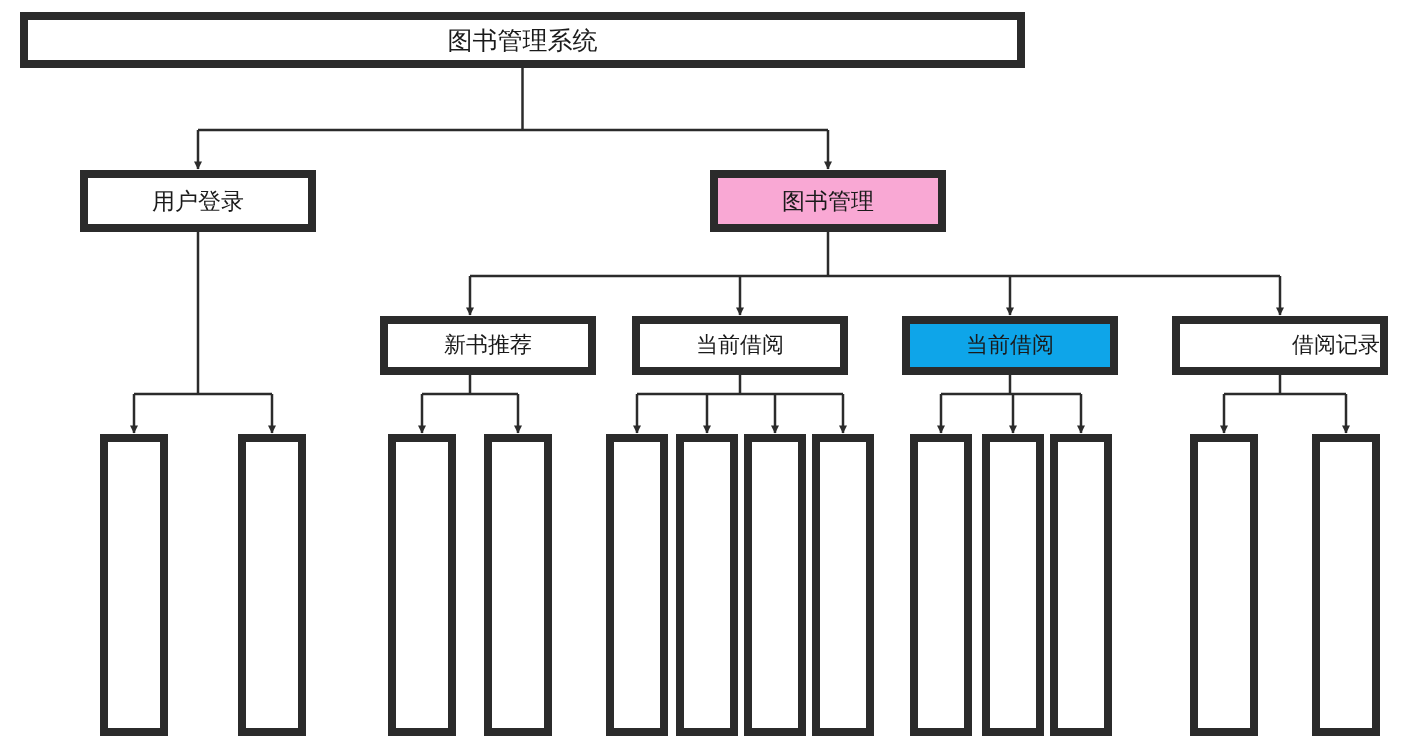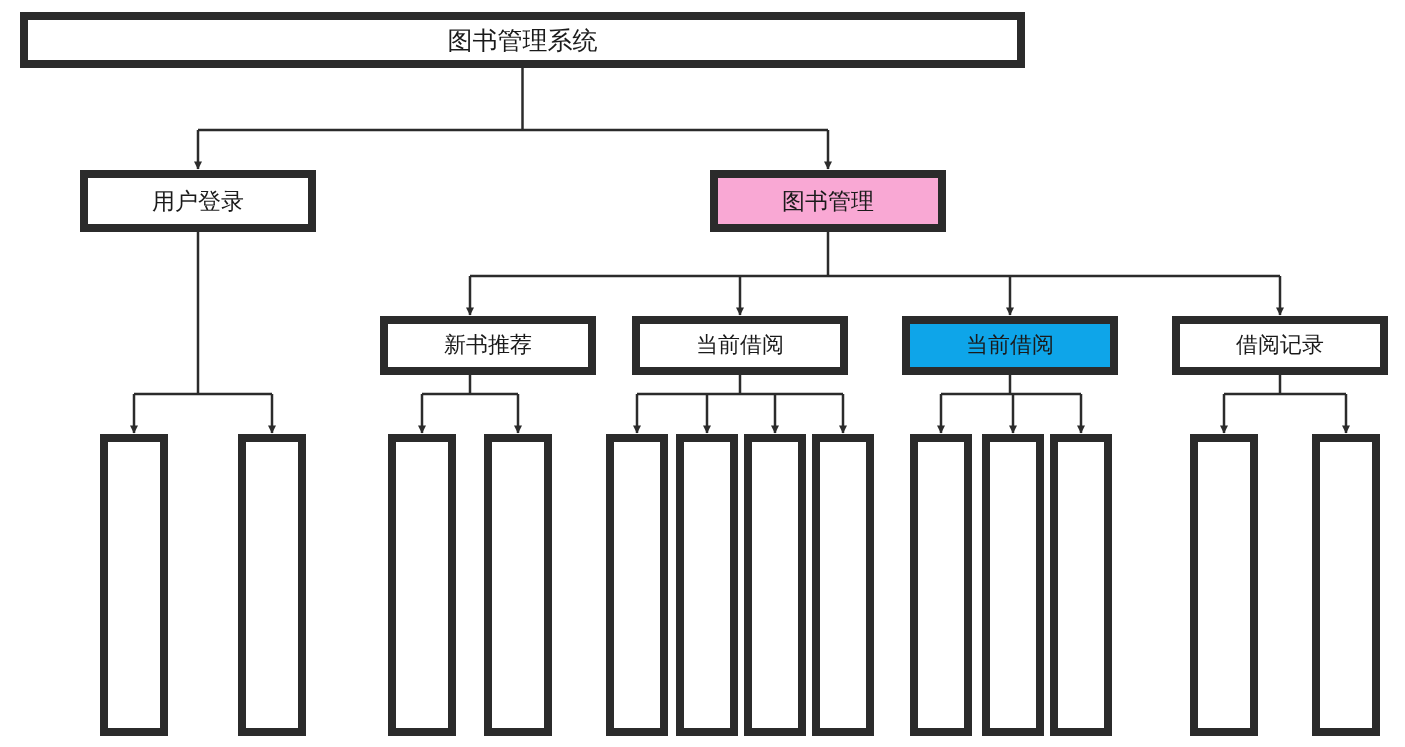--- a/index.html
+++ b/index.html
@@ -123,21 +123,21 @@
       </div>
       <div class="node level-2" style="left: 362px; top: 316px; width: 216px; height: 59px; border-color: rgb(43, 43, 43); background: rgb(255, 255, 255); color: rgb(26, 26, 26); margin-left: 18px;">
         <span class="node-label">新书推荐</span>
       </div>
       <div class="node level-2" style="left: 632px; top: 316px; width: 216px; height: 59px; border-color: rgb(43, 43, 43); background: rgb(255, 255, 255); color: rgb(26, 26, 26);">
         <span class="node-label">当前借阅</span>
       </div>
       <div class="node level-2" style="left: 902px; top: 316px; width: 216px; height: 59px; border-color: rgb(43, 43, 43); background: #0ea5e9; color: rgb(26, 26, 26);">
         <span class="node-label">当前借阅</span>
       </div>
-      <div class="node level-2" style="left: 1172px; top: 316px; width: 216px; height: 59px; border-color: rgb(43, 43, 43); background: rgb(255, 255, 255); color: rgb(26, 26, 26);">
+      <div class="node level-2" style="left: 1172px; top: 316px; width: 216px; height: 59px; border-color: rgb(43, 43, 43); background: rgb(255, 255, 255); color: rgb(26, 26, 26); justify-content: flex-end;">
         <span class="node-label">借阅记录</span>
       </div>
       <div class="node leaf" style="left: 100px; top: 434px; width: 68px; height: 302px; border-color: rgb(43, 43, 43); background: rgb(255, 255, 255); color: rgb(26, 26, 26);">
         <span class="node-label">用户登录</span>
       </div>
       <div class="node leaf" style="left: 238px; top: 434px; width: 68px; height: 302px; border-color: rgb(43, 43, 43); background: rgb(255, 255, 255); color: rgb(26, 26, 26);">
         <span class="node-label">注销登录</span>
       </div>
       <div class="node leaf" style="left: 388px; top: 434px; width: 68px; height: 302px; border-color: rgb(43, 43, 43); background: rgb(255, 255, 255); color: rgb(26, 26, 26);">
         <span class="node-label">查询图书</span>

